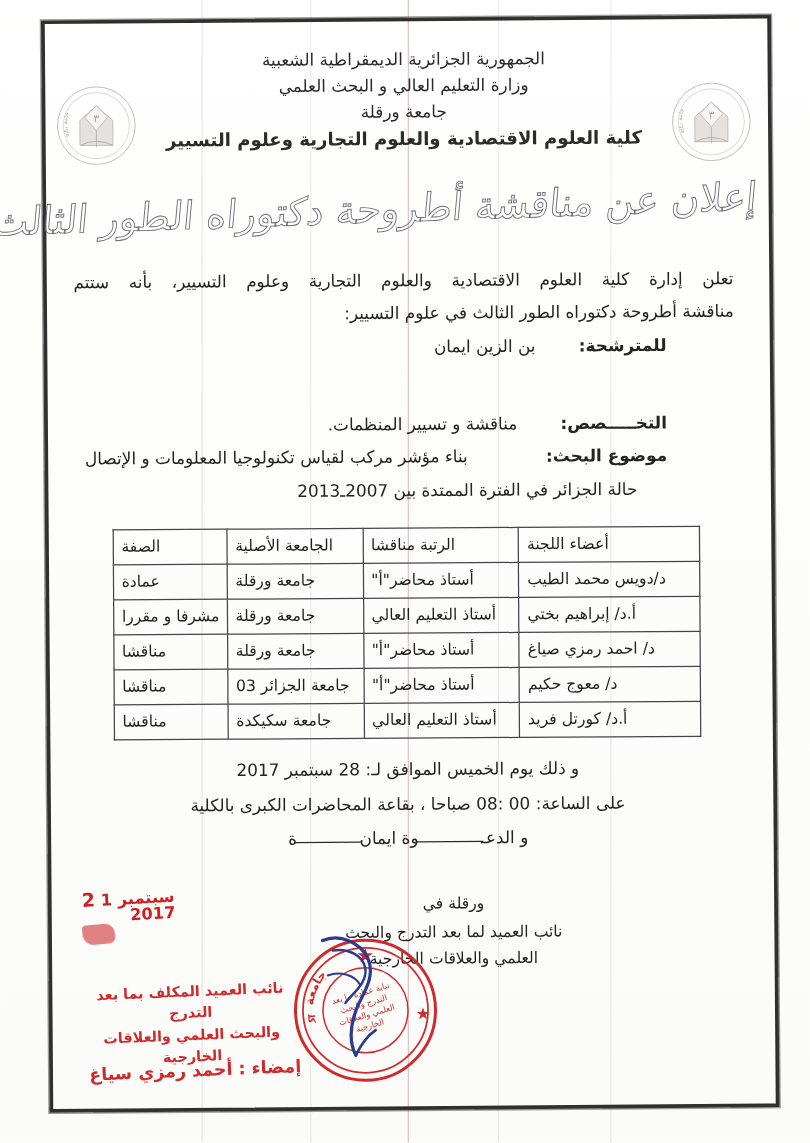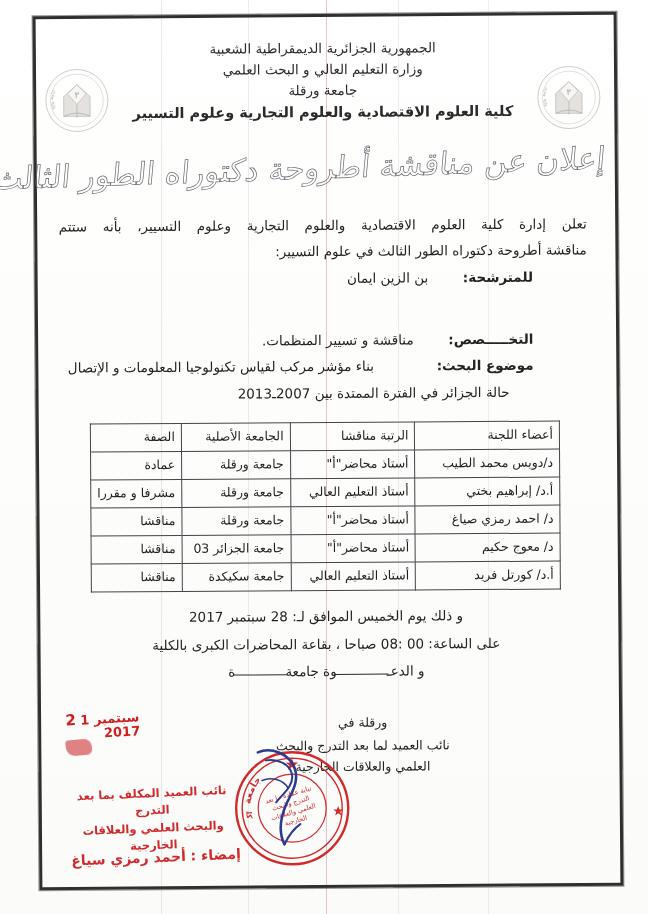--- a/index.html
+++ b/index.html
@@ -100,21 +100,21 @@
     border-collapse:collapse;
     width:470px;
     direction:rtl;
     font-size:12.5px;
     color:#1f1f1f;
   }
   table#committee-table th,
   table#committee-table td{
     border:1px solid #43454a;
     padding:4px 6px;
-    text-align:right;
+    text-align:left;
     height:19px;
     line-height:1.35;
     font-weight:400;
     white-space:nowrap;
   }
   table#committee-table th{font-weight:400;}
   col.c-name{width:150px;}
   col.c-rank{width:128px;}
   col.c-univ{width:110px;}
   col.c-role{width:82px;}
@@ -319,21 +319,21 @@
             <td>مناقشا</td>
           </tr>
         </tbody>
       </table>
     </div>
 
     <div id="after-table" class="rtl">
       <div class="line-c">و ذلك يوم الخميس الموافق لـ: 28 سبتمبر 2017</div>
       <div class="line-c">على الساعة: 00 :08 صباحا ، بقاعة المحاضرات الكبرى بالكلية</div>
       <div class="line-c">
-        <span>و الدعـ</span><span class="kashida"></span><span>وة جامعة</span><span class="kashida"></span><span>ة</span>
+        <span>و الدعـ</span><span class="kashida"></span><span>وة ايمان</span><span class="kashida"></span><span>ة</span>
       </div>
     </div>
 
     <div id="signature-block" class="rtl">
 
       <div id="sig-texts">
         <div id="place-date-line">ورقلة في</div>
         <div>نائب العميد لما بعد التدرج والبحث</div>
         <div>العلمي والعلاقات الخارجية</div>
       </div>

